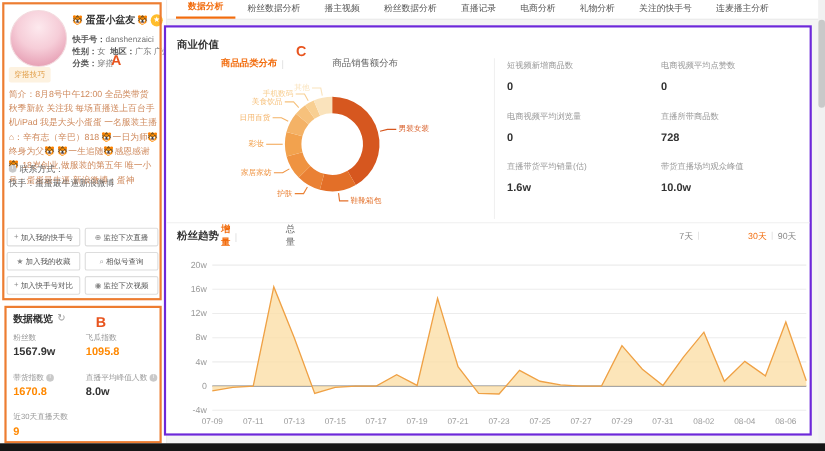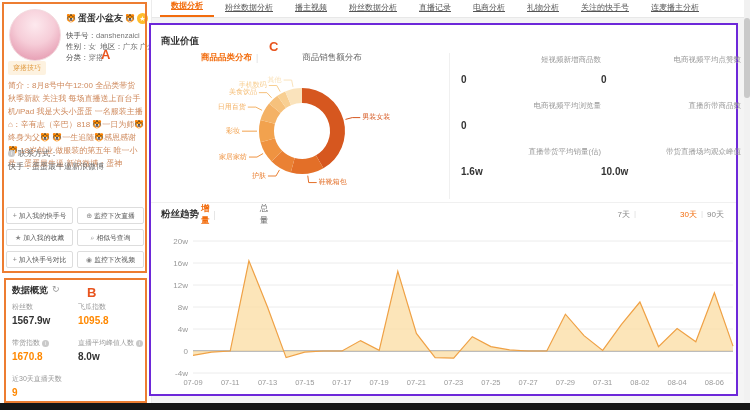--- a/index.html
+++ b/index.html
@@ -12,21 +12,21 @@
   .box-a { left:2px; top:2px; width:145px; height:271px; }
   .box-b { left:4px; top:278px; width:143px; height:125px; }
   .annot-letter { position:absolute; color:#e8541e; font-weight:bold; font-size:13px; }
 
   .avatar { position:absolute; left:9px; top:9px; width:52px; height:52px; border-radius:50%;
             background:radial-gradient(circle at 50% 30%, #fde9ee 0%, #f6cdd8 45%, #eaa9bc 75%, #dd8fa6 100%); border:1px solid #f3dade; }
   .name-row { position:absolute; left:66px; top:12px; font-size:9px; font-weight:bold; color:#333; white-space:nowrap; display:flex; align-items:center; gap:2px; }
   .tiger { font-size:8px; }
   .cart-badge { display:inline-block; width:11px; height:11px; border-radius:50%; background:#ffbd2b; color:#fff; font-size:7px; line-height:11px; text-align:center; }
   .meta-line { position:absolute; font-size:7.5px; color:#777; white-space:nowrap; }
-  .meta-line b { color:#555; font-weight:normal;margin-top:26px; }
+  .meta-line b { color:#555; font-weight:bold;margin-top:26px; }
   .tag-chip { position:absolute; left:8px; top:61px; background:#fdf2e0; color:#e09a40; font-size:7px; padding:2px 5px; border-radius:2px; }
   .bio { position:absolute; left:8px; top:79px; width:137px; font-size:8px; line-height:13px; color:#cf8a5d; }
   .contact-line { position:absolute; left:8px; top:148px; font-size:8px; color:#666; display:flex; align-items:center; gap:3px; }
   .ks-line { position:absolute; left:8px; top:161px; font-size:8px; color:#666; }
   .rank-pill { position:absolute; left:8px; top:175px; background:linear-gradient(90deg,#ffc53d,#ff9c1f); color:#fff; font-size:7.5px; border-radius:9px; padding:3px 9px 3px 4px; display:flex; align-items:center; gap:4px; }
   .medal { display:inline-block; width:11px; height:11px; border-radius:50%; background:#f0a10a; color:#fff; font-size:7px; line-height:11px; text-align:center; }
   .btn-grid { position:absolute; left:6px; top:207px; width:138px; display:grid; grid-template-columns:1fr 1fr; gap:5px 4px; }
   .pbtn { border:1px solid #ddd; border-radius:2px; background:#fff; font-size:6.8px; color:#555; height:17px; display:flex; align-items:center; justify-content:center; gap:2px; white-space:nowrap; cursor:pointer; }
   .pbtn .ic { color:#888; font-size:7px; }
 
@@ -35,33 +35,33 @@
   .ov-grid { position:absolute; left:12px; top:302px; width:130px; display:grid; grid-template-columns:62px 1fr; gap:12px 4px; }
   .ov-label { font-size:7px; color:#999; white-space:nowrap; display:flex; align-items:center; gap:2px; }
   .ov-value { font-size:10px; font-weight:bold; color:#333; margin-top:3px; }
   .ov-value.accent { color:#ff8800; }
   .info-ic { display:inline-block; width:7px; height:7px; border-radius:50%; background:#c9c9c9; color:#fff; font-size:5px; line-height:7px; text-align:center; font-weight:normal; }
 
   
   .tabbar { position:absolute; left:152px; top:0; width:592px; height:18px; background:#fff; border-bottom:1px solid #e8e8e8; display:flex; align-items:flex-end; padding-left:8px; }
   .tab { position:relative; font-size:8px; color:#555; padding:0 11px 4px 11px; cursor:pointer; white-space:nowrap; }
   .tab.active { color:#f26c0d; border-bottom:2px solid #f26c0d; font-weight:bold; }
-  .tab { margin-top:10px;text-decoration:underline; }
+  .tab { margin-top:10px; }
 
   .main-panel { position:absolute; left:149px; top:23px; width:589px; height:373px; background:#fff; border:2px solid #6d28d9; }
   .panel-title { position:absolute; left:10px; top:10px; font-size:9.5px; font-weight:bold; color:#333; }
   .subtabs { position:absolute; display:flex; gap:4px; font-size:8.5px; align-items:center; }
   .subtabs .st { color:#666; cursor:pointer;margin-left:40px; }
   .subtabs .st.active { color:#f26c0d; font-weight:bold; }
   .subtabs .sep { color:#ddd; }
   .ct-subtabs { left:10px; top:27px; }
   .vdiv { position:absolute; left:298px; top:28px; height:146px; border-left:1px solid #f0f0f0; }
   .hdiv { position:absolute; left:0; top:177px; width:100%; border-top:1px solid #f0f0f0; }
   .cstats { position:absolute; left:310px; top:30px; display:grid; grid-template-columns:140px 140px; gap:16px 0; }
-  .cstat .lbl { font-size:7.5px; color:#999; white-space:nowrap;text-align:right; }
+  .cstat .lbl { font-size:7.5px; color:#999; white-space:nowrap; }
   .cstat .val { font-size:10px; font-weight:bold; color:#333; margin-top:9px; }
   #donut-svg { position:absolute; left:0; top:36px; }
   .ft-header { position:absolute; left:10px; top:183px; display:flex; align-items:center; gap:10px; }
   .ft-title { font-size:9.5px; font-weight:bold; color:#333; }
   .ranges { position:absolute; right:12px; top:184px; font-size:8px; color:#888; display:flex; gap:4px; }
   .ranges .rg { cursor:pointer; }
   .ranges .rg.active { color:#f26c0d; font-weight:normal;margin-left:40px; }
   .ranges .sep { color:#ddd; }
   #trend-svg { position:absolute; left:4px; top:197px; }
 
@@ -225,20 +225,21 @@
       <div class="cstat">
         <div class="lbl">电商视频平均点赞数</div>
         <div class="val">0</div>
       </div>
       <div class="cstat">
         <div class="lbl">电商视频平均浏览量</div>
         <div class="val">0</div>
       </div>
       <div class="cstat">
         <div class="lbl">直播所带商品数</div>
+        <div class="val">728</div>
       </div>
       <div class="cstat">
         <div class="lbl">直播带货平均销量(估)</div>
         <div class="val">1.6w</div>
       </div>
       <div class="cstat">
         <div class="lbl">带货直播场均观众峰值</div>
         <div class="val">10.0w</div>
       </div>
     </div>

